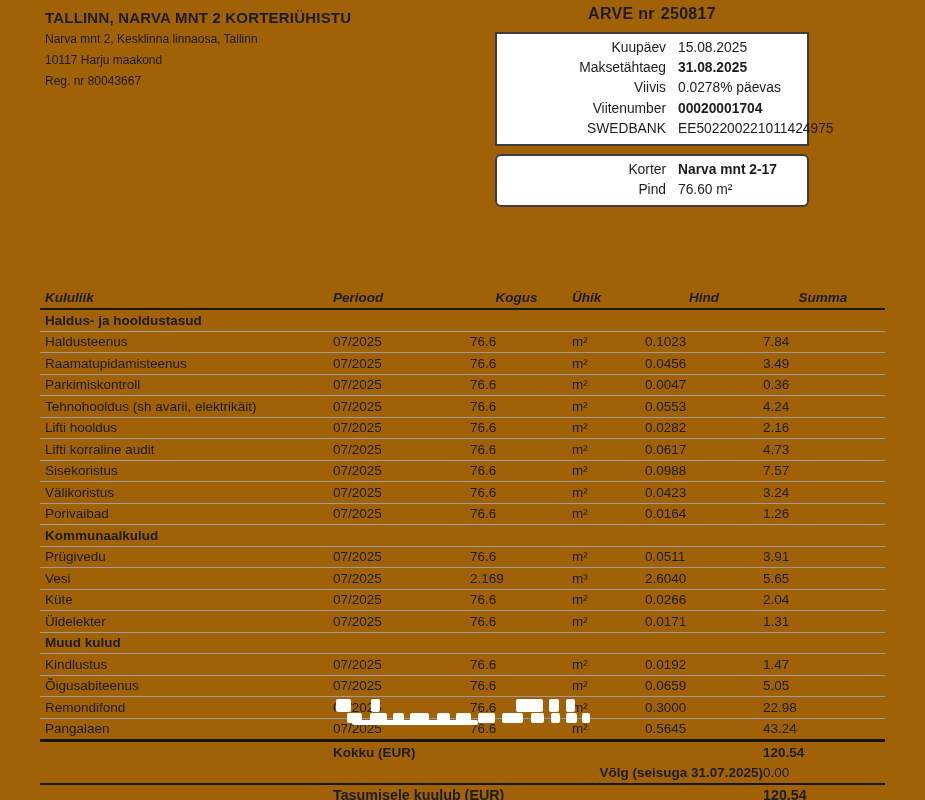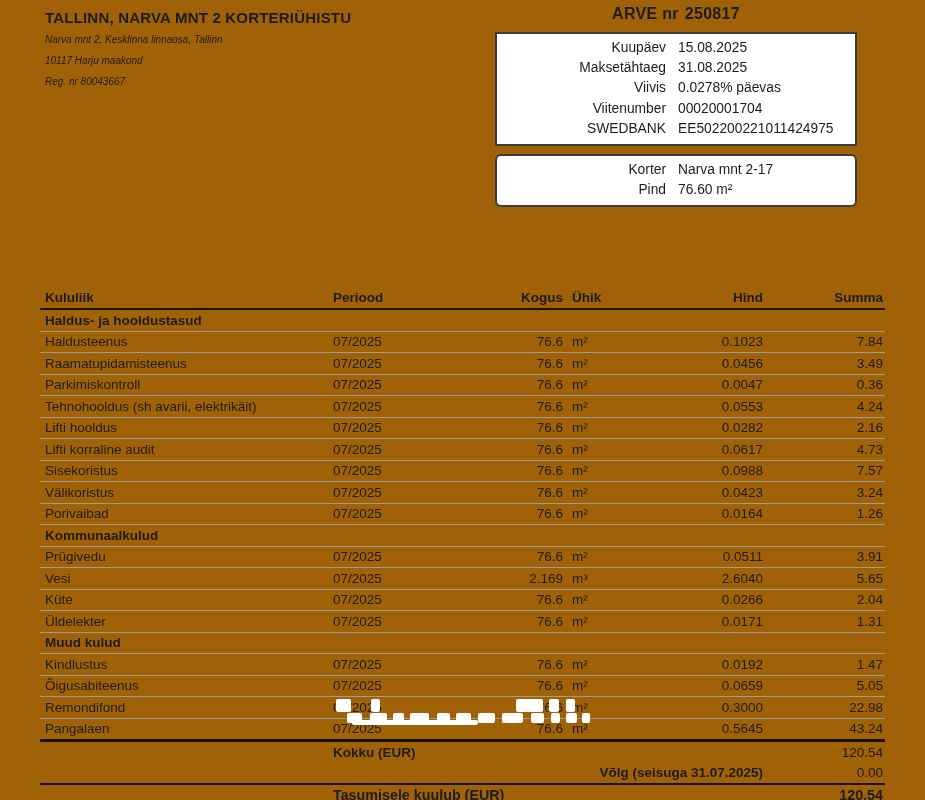--- a/index.html
+++ b/index.html
@@ -3,38 +3,38 @@
 <meta charset="utf-8">
 <style>
   html,body{margin:0;padding:0;background:#ffffff;}
   .page{
     position:relative;width:925px;height:800px;background:#a16207;overflow:hidden;
     font-family:"Liberation Sans","DejaVu Sans",sans-serif;color:#1c1c1c;
   }
   
   .seller{position:absolute;left:45px;top:6px;}
   .seller-name{font-weight:bold;font-size:15px;line-height:23px;letter-spacing:.2px;}
-  .seller-line{font-size:10px;line-height:21px;font-style:italic;}
+  .seller-line{font-size:12px;line-height:21px;}
   
-  .invoice-head{position:absolute;left:495px;top:5px;width:362px;}
+  .invoice-head{position:absolute;left:495px;top:5px;width:314px;}
   .invoice-title{text-align:center;font-weight:bold;font-size:16px;line-height:18px;margin-bottom:9px;letter-spacing:.3px;}
   .invoice-title .num{margin-left:6px;}
   .head-box{border:2px solid #3d3d3d;padding:4px 8px 5px 6px;box-sizing:border-box;background:#fff;}
   .head-box.second{margin-top:8px;border-radius:6px;}
   .box-row{display:flex;font-size:13.8px;line-height:20.2px;}
   .box-row .lbl{width:163px;text-align:right;flex:none;}
   .box-row .val{padding-left:12px;white-space:nowrap;}
-  .bold{font-weight:normal;}
+  .bold{font-weight:bold;}
   
   .table-wrap{position:absolute;left:40px;top:287px;width:845px;}
   table{border-collapse:collapse;table-layout:fixed;width:845px;}
   th,td{padding:0;font-size:13.5px;height:20.5px;vertical-align:middle;overflow:hidden;white-space:nowrap;}
-  thead th{font-weight:bold;border-bottom:2.5px solid #161616;height:21px;}
+  thead th{font-weight:bold;border-bottom:2.5px solid #161616;height:21px;font-style:italic;}
   .a-left{text-align:left;}
-  .a-right{text-align:right;}
+  .a-right{}
   .pad-name{padding-left:5px;}
   .pad-unit{padding-left:9px;}
   .pad-last{padding-right:2px;}
   tbody td{border-bottom:1px solid #9c9c9c;}
   td.section-title{font-weight:bold;padding-left:5px;border-bottom:1px solid #9c9c9c;}
   tr.last-data-row td{border-bottom:3px solid #141414;}
   tfoot td{border-bottom:none;}
   tfoot tr.rule-row td{border-bottom:2.5px solid #141414;}
   tfoot .total-label{font-weight:bold;margin-left:8px;}
   tfoot tr.plain-row .total-label{font-weight:bold;text-align:right;}

